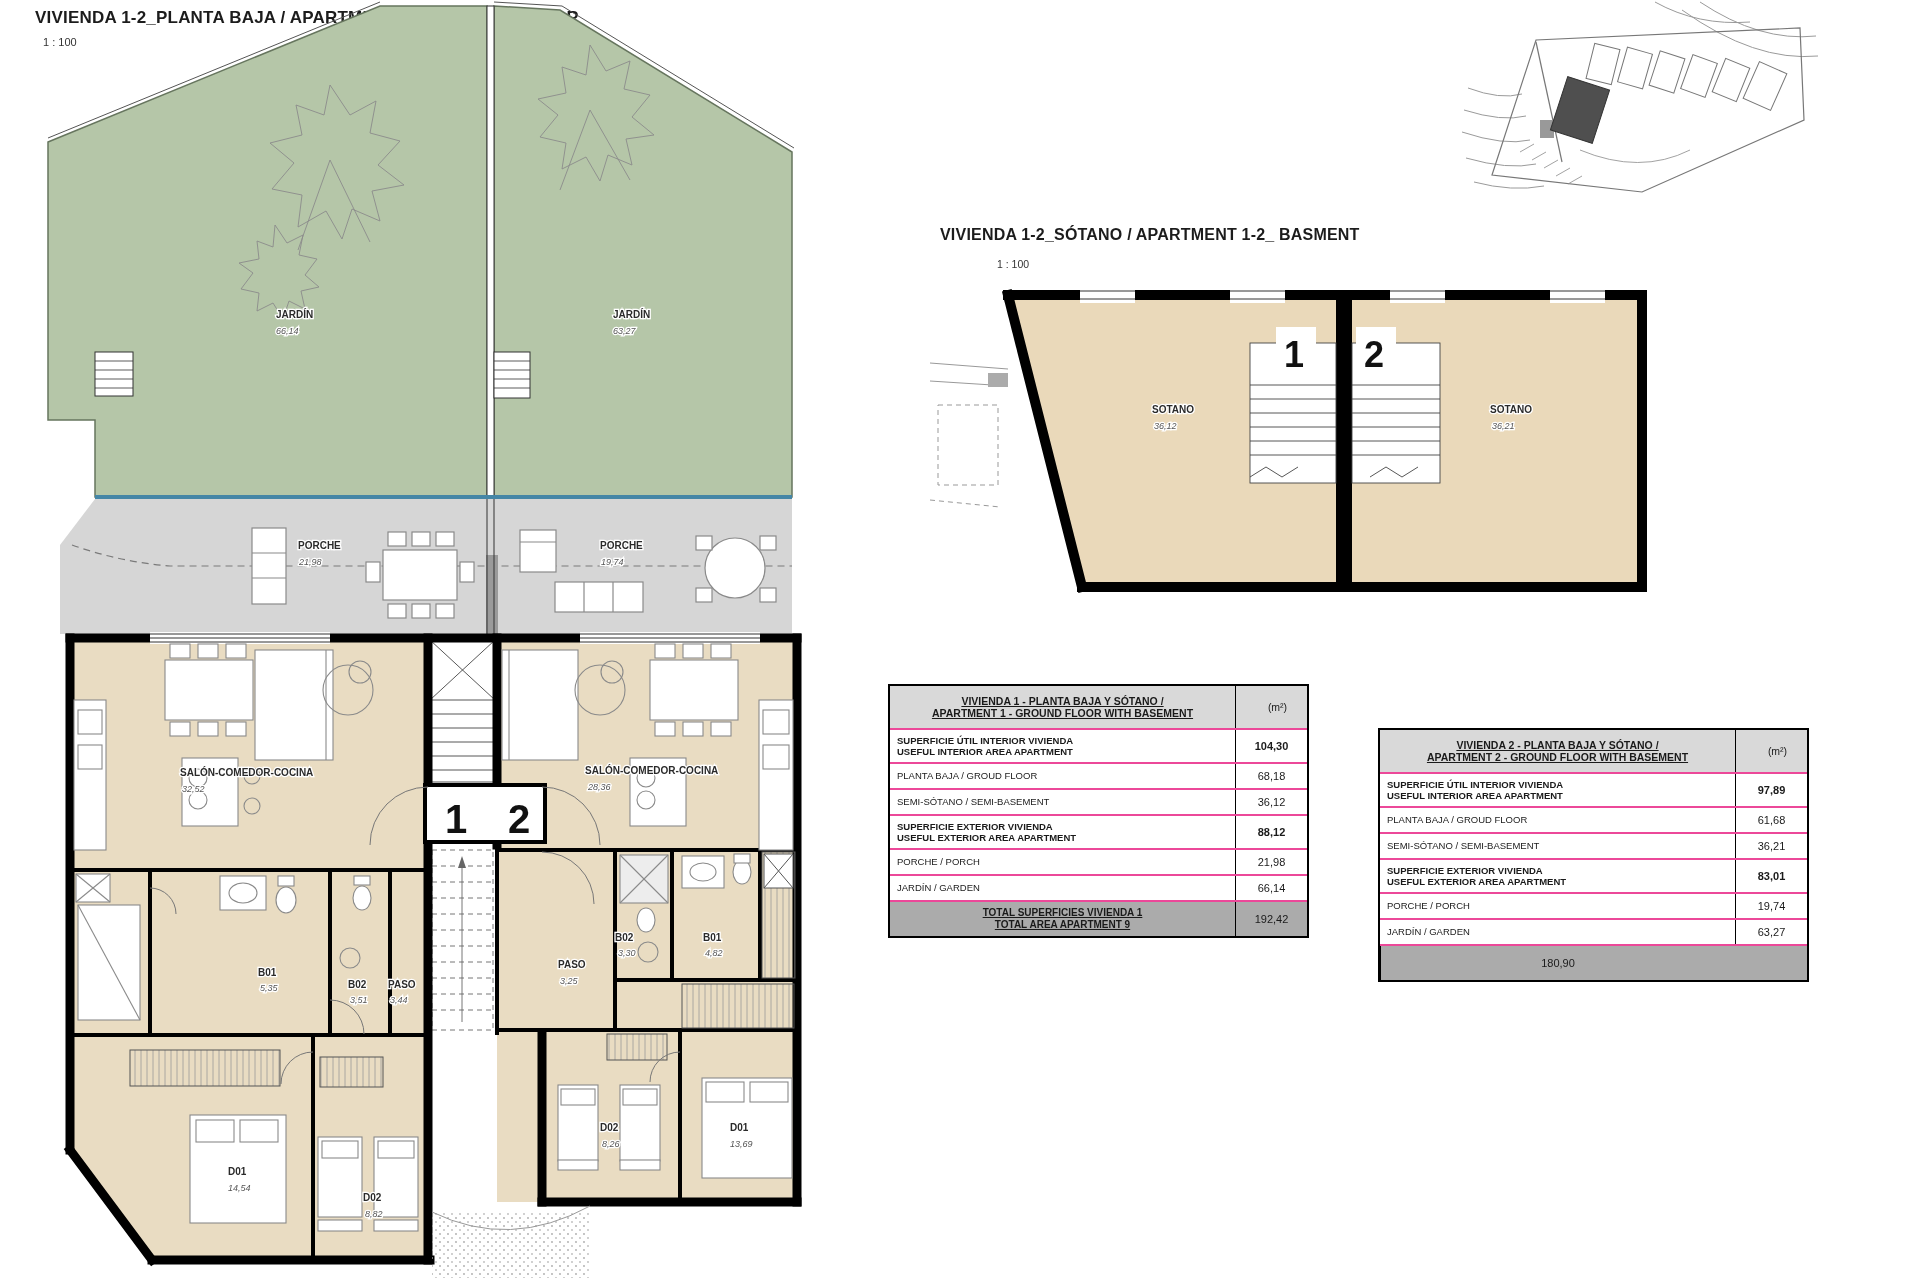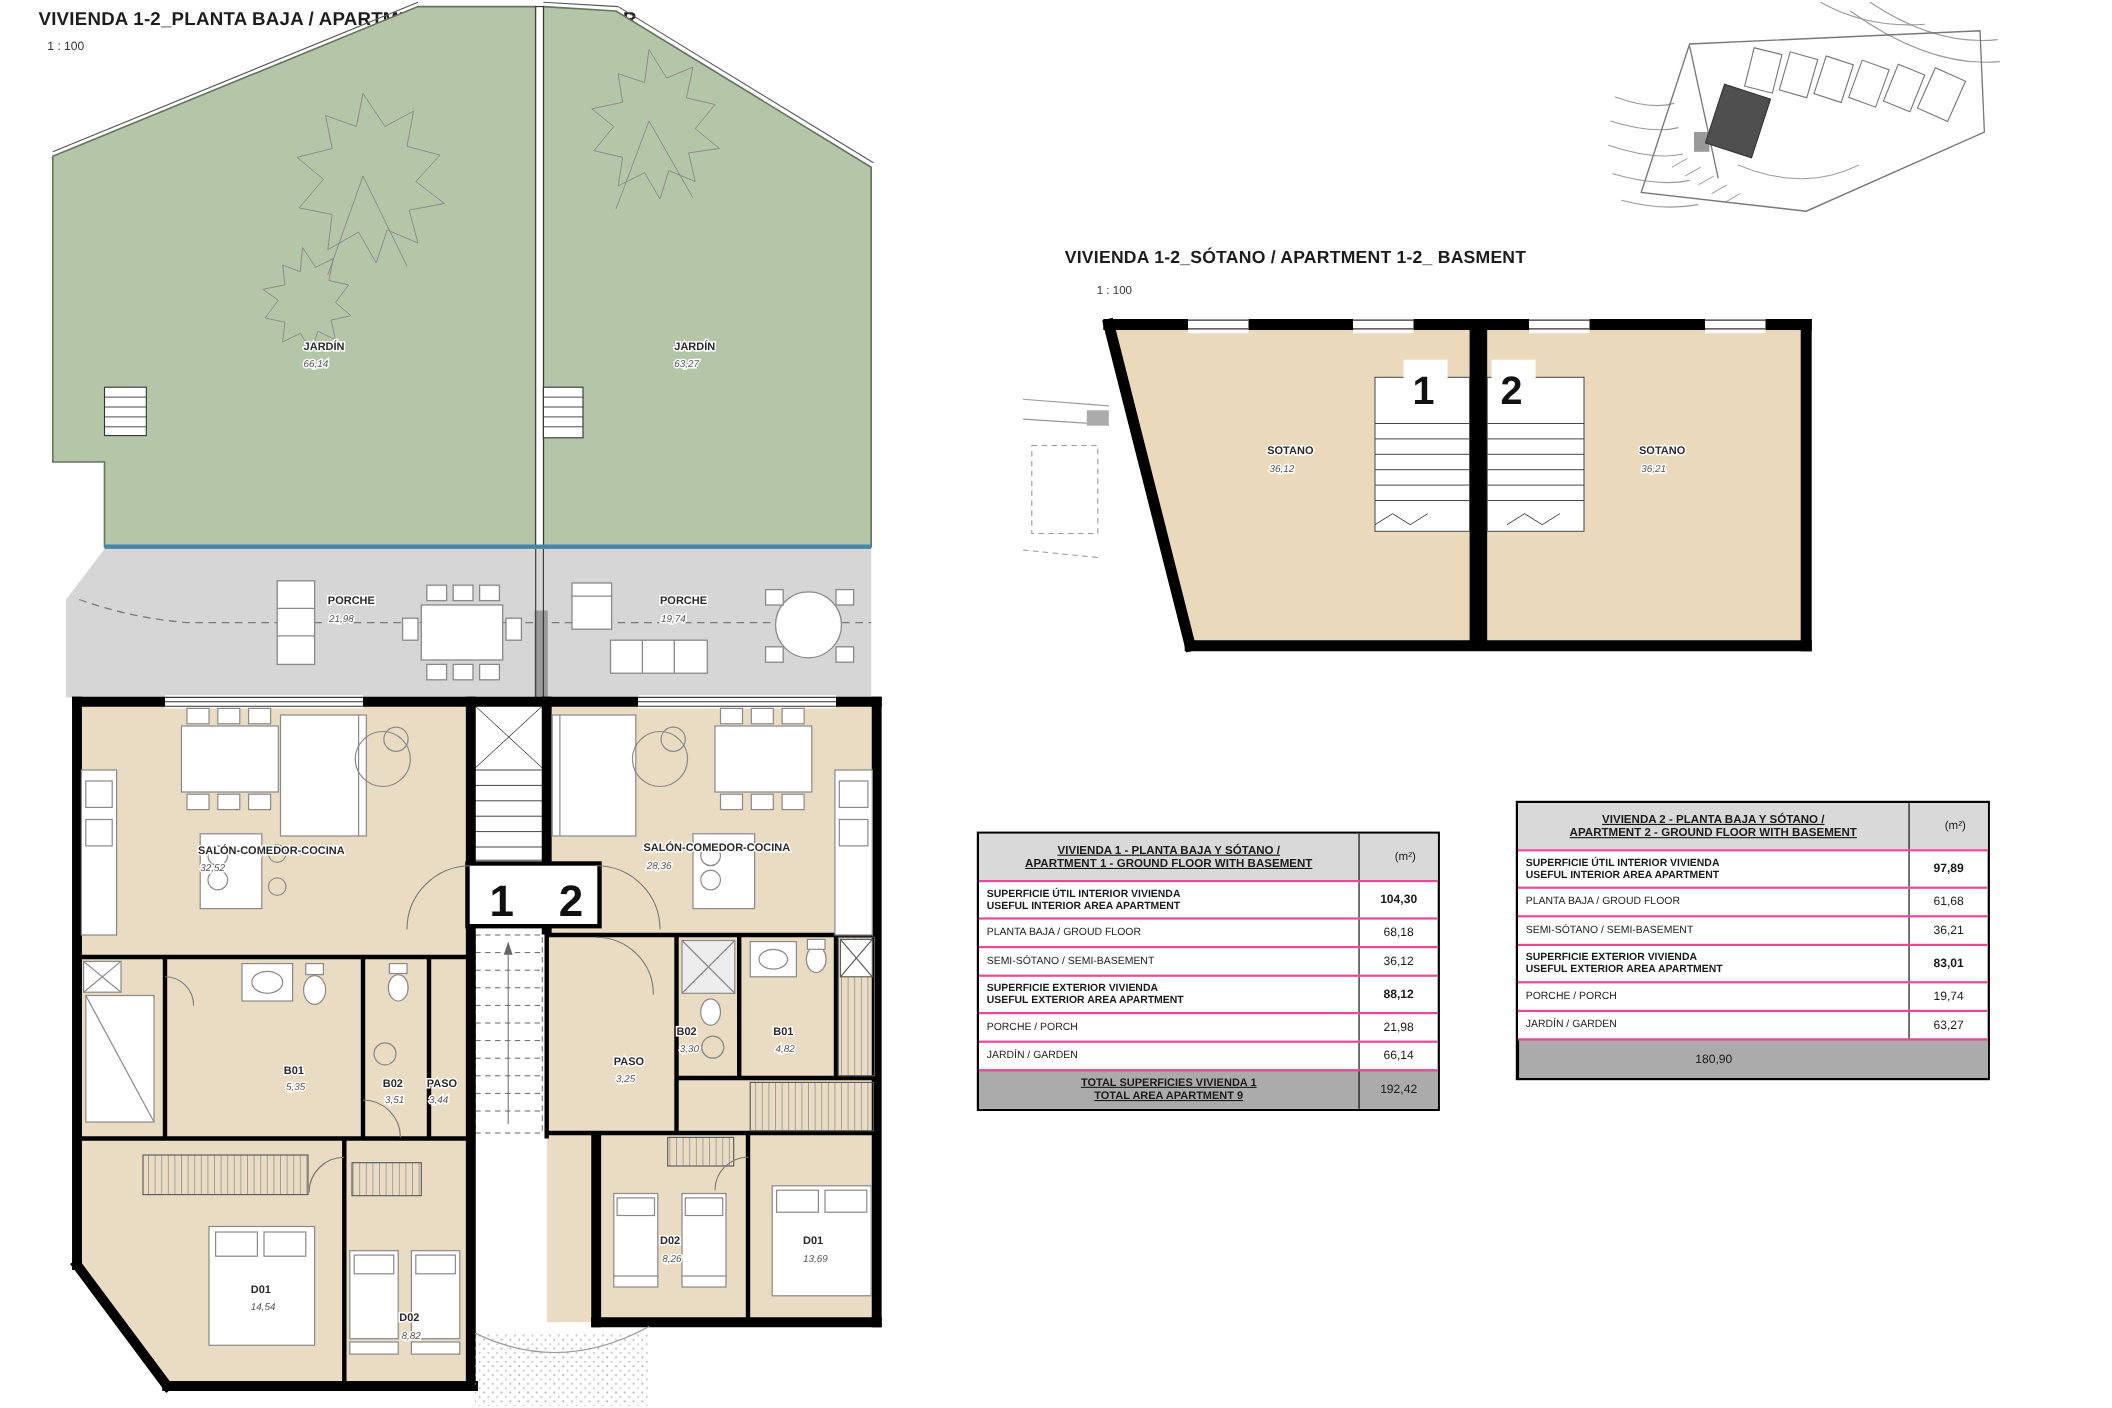--- a/index.html
+++ b/index.html
@@ -29,21 +29,21 @@
   .t-total .val{font-size:11px;}
 </style>
 </head>
 <body>
 
 <div class="canvas">
 
   <div class="abs main-title" style="left:35px;top:8px;">VIVIENDA 1-2_PLANTA BAJA / APARTMENT 1-2_GROUND FLOOR</div>
   <div class="abs scale-note" style="left:43px;top:36px;">1 : 100</div>
 
-  <div class="abs main-title" style="left:968px;top:226px;font-size:16px;">VIVIENDA 1-2_SÓTANO  / APARTMENT 1-2_ BASMENT</div>
+  <div class="abs main-title" style="left:940px;top:226px;font-size:16px;">VIVIENDA 1-2_SÓTANO  / APARTMENT 1-2_ BASMENT</div>
   <div class="abs scale-note" style="left:997px;top:258px;font-size:10.5px;">1 : 100</div>
 
   <svg class="abs" style="left:30px;top:0px;" width="790" height="1280" viewBox="0 0 790 1280">
     <defs>
       <pattern id="hv" width="6" height="6" patternUnits="userSpaceOnUse">
         <path d="M3,0 V6" stroke="#999" stroke-width="0.8"></path>
       </pattern>
       <pattern id="dots" width="8" height="8" patternUnits="userSpaceOnUse">
         <circle cx="2" cy="2" r="0.9" fill="#aaa"></circle>
           <circle cx="6" cy="6" r="0.9" fill="#bbb"></circle>
@@ -393,21 +393,21 @@
       <rect x="258" y="62" width="26" height="36" transform="rotate(22 271 80)"></rect>
       <rect x="290" y="66" width="30" height="40" transform="rotate(24 305 86)"></rect>
     </g>
     <rect x="98" y="82" width="44" height="56" transform="rotate(18 120 110)" fill="#4f4f4f" stroke="#333"></rect>
     <g stroke="#8a8a8a" stroke-width="0.8" fill="none">
       <path d="M60,152 l14,-8 M72,160 l14,-8 M84,168 l14,-8 M96,176 l14,-8 M108,184 l14,-8"></path>
       <path d="M120,150 Q180,175 230,150"></path>
     </g>
   </svg>
 
-  <div class="ftable" style="left:888px;top:756px;width:421px;">
+  <div class="ftable" style="left:888px;top:684px;width:421px;">
     <div class="trow t-head">
       <div class="lab">
         <div class="tt">VIVIENDA 1 - PLANTA BAJA Y SÓTANO /</div>
         <div class="tt">APARTMENT 1 - GROUND FLOOR WITH BASEMENT</div>
       </div>
       <div class="val">(m²)</div>
     </div>
     <div class="trow r2 bold">
       <div class="lab">
           <span>SUPERFICIE ÚTIL INTERIOR VIVIENDA</span>

